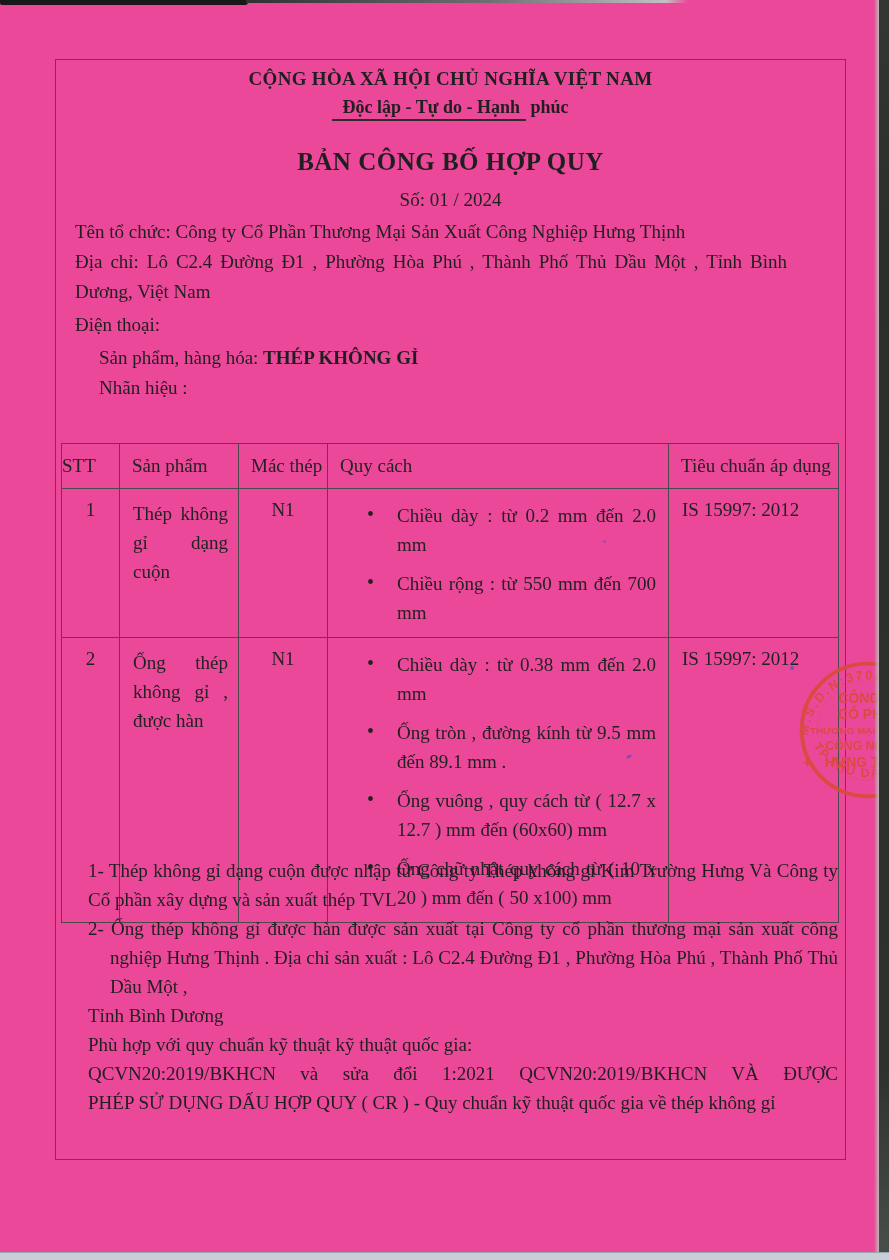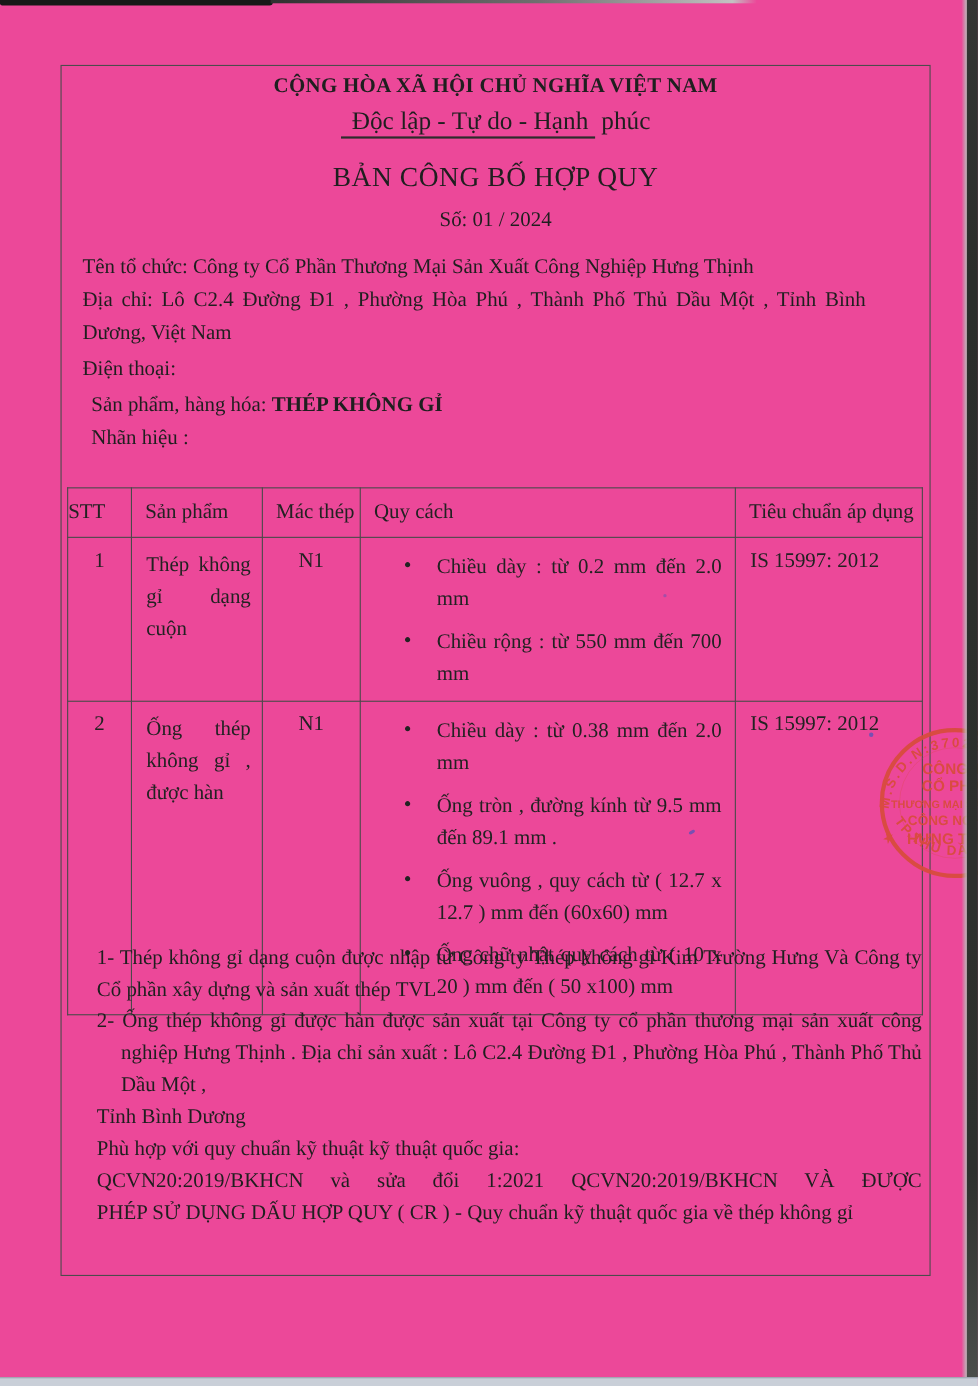--- a/index.html
+++ b/index.html
@@ -17,29 +17,29 @@
   .speck{border-radius:50%;background:#3a55c0;opacity:.65;}
   .sp1{left:790px;top:666px;width:4px;height:4px;}
   .sp2{left:626px;top:755px;width:6px;height:3px;transform:rotate(-30deg);}
   .sp3{left:603px;top:540px;width:3px;height:3px;opacity:.4;}
   
   .frame{position:absolute;left:55px;top:59px;width:791px;height:1101px;
          border:1.5px solid #4c4c4c;box-sizing:border-box;background:transparent;}
   
   .center-line{position:absolute;left:55px;width:791px;text-align:center;}
   .org-name{top:68px;font-weight:bold;font-size:19px;letter-spacing:.3px;}
-  .motto{top:97px;font-weight:normal;font-size:23px;}
+  .motto{top:97px;font-weight:bold;font-size:18px;}
   .motto .ul{border-bottom:2px solid #2c2c2c;padding:0 6px 2px 10px;}
-  .doc-title{top:148px;font-weight:normal;font-size:25px;letter-spacing:.5px;}
+  .doc-title{top:148px;font-weight:bold;font-size:25px;letter-spacing:.5px;}
   .doc-number{top:189px;font-size:19px;font-family:Liberation Serif, serif;}
   
-  .info{position:absolute;left:75px;top:228px;width:712px;font-size:19px;line-height:30px;}
+  .info{position:absolute;left:75px;top:217px;width:712px;font-size:19px;line-height:30px;}
   .info p{margin:0;text-align:justify;}
   .info .gap-s{margin-top:3px;}
-  .info .ind{padding-left:8px;}
+  .info .ind{padding-left:8px;margin-left:16px;}
   .bold{font-weight:bold;}
   
   .tbl-wrap{position:absolute;left:61px;top:443px;width:778px;}
   table{border-collapse:collapse;table-layout:fixed;width:777px;font-size:19px;color:#222;}
   th,td{border:1.5px solid #4a4a4a;vertical-align:top;padding:0;box-sizing:border-box;}
   th{font-weight:normal;text-align:left;height:45px;vertical-align:middle;padding-left:12px;}
   col.c1{width:58px;}col.c2{width:119px;}col.c3{width:89px;}col.c4{width:341px;}col.c5{width:170px;}
   th.ctr{text-align:left;padding-left:0;}
   td.ctr{text-align:center;padding-top:10px;}
   td.txt{padding:10px 10px 0 13px;text-align:justify;line-height:29px;}

